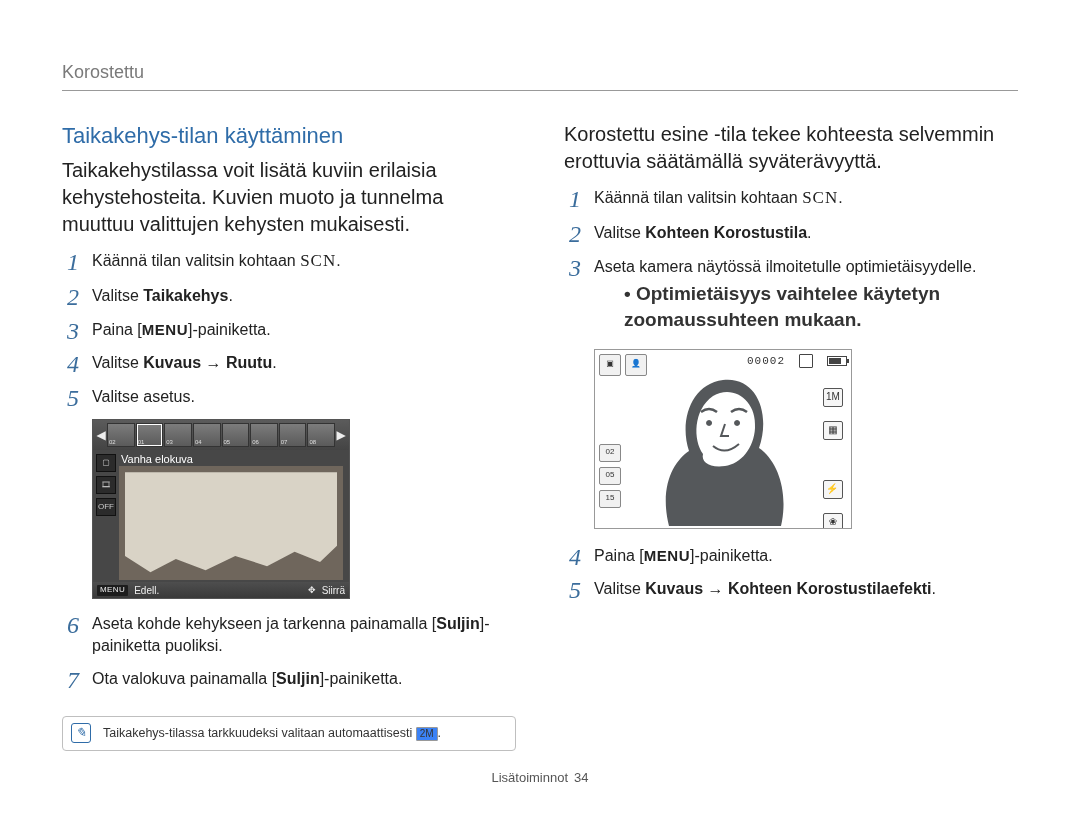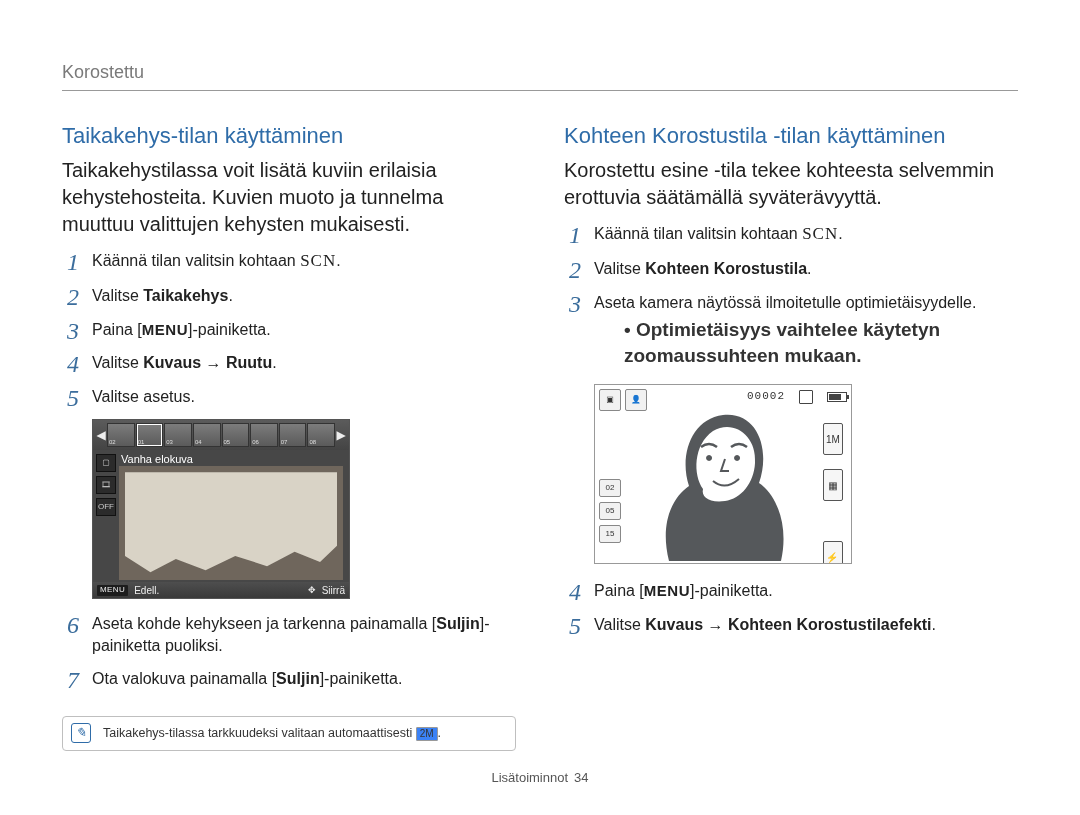--- a/index.html
+++ b/index.html
@@ -216,21 +216,21 @@
   }
   .shot2 .batt {
     width: 20px; height: 10px; border: 1px solid #444; position: relative;
   }
   .shot2 .batt::after {
     content: ""; position: absolute; right: -3px; top: 2px; width: 2px; height: 4px; background:#444;
   }
   .shot2 .batt .fill { position:absolute; inset:1px 5px 1px 1px; background:#444; }
   .shot2 .sd { width:14px; height:14px; border:1px solid #444; border-radius:1px; position:relative; }
   .shot2 .right-icons .ric {
-    width: 20px; height: 32px;
+    width: 20px; height: 19px;
     border: 1px solid #555;
     border-radius: 2px;
     display:flex; align-items:center; justify-content:center;
     font-size: 10px; color:#333; background:#f6f6f6;
     margin-top: 4px;
   }
   .shot2 .right-icons .stack2 {
     position: absolute;
     right: 4px; top: 30px;
     display:flex; flex-direction:column; gap:10px;
@@ -369,21 +369,20 @@
         </li>
       </ol>
 
       <div class="note">
         <div class="note-icon">✎</div>
         <span>Taikakehys-tilassa tarkkuudeksi valitaan automaattisesti </span><span class="res-badge">2M</span><span>.</span>
       </div>
     </div>
 
     <div class="col">
-      <h2 class="colhead">Kohteen Korostustila -tilan käyttäminen</h2>
       <p class="intro">Korostettu esine -tila tekee kohteesta selvemmin erottuvia säätämällä syväterävyyttä.</p>
 
       <ol class="steps">
         <li><span class="num">1</span>
           <span>Käännä tilan valitsin kohtaan </span><span class="scn">SCN</span><span>.</span>
         </li>
         <li><span class="num">2</span>
           <span>Valitse </span><span class="b">Kohteen Korostustila</span><span>.</span>
         </li>
         <li><span class="num">3</span>

